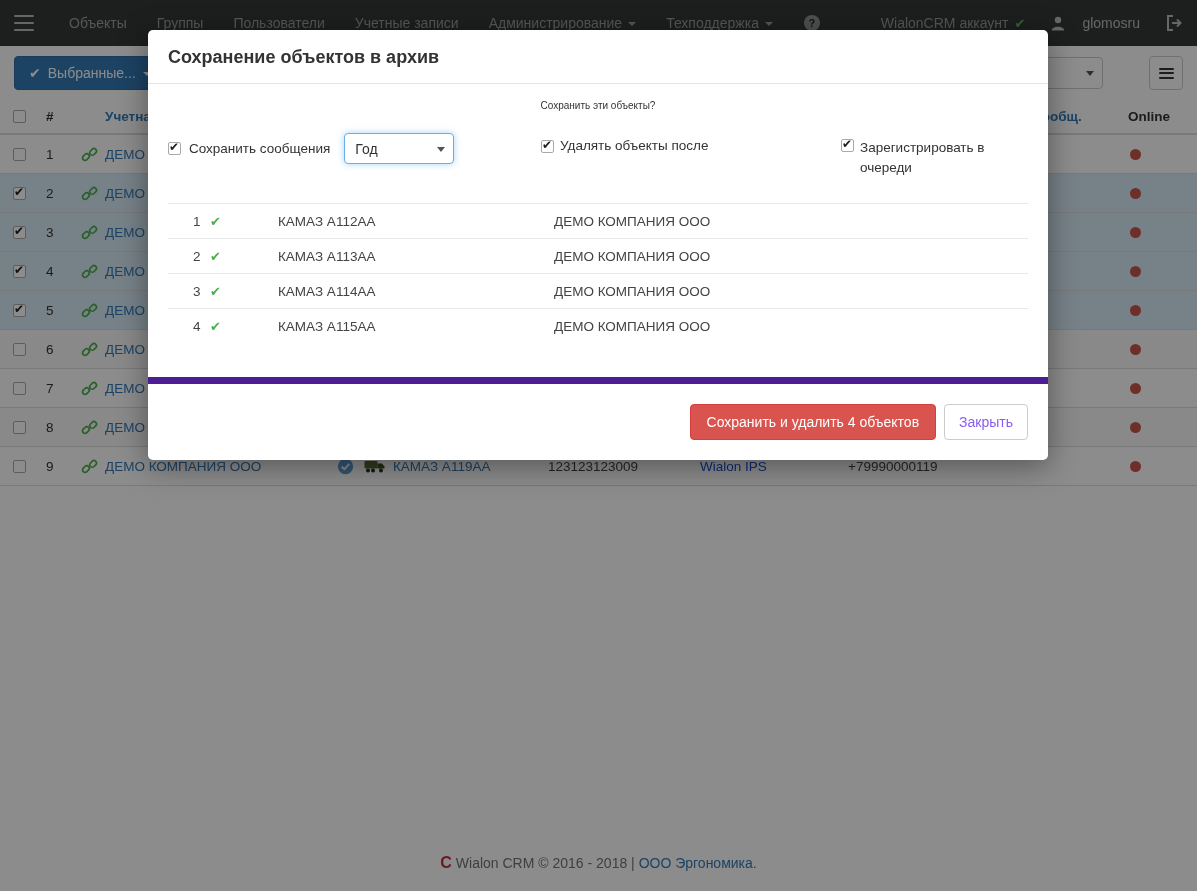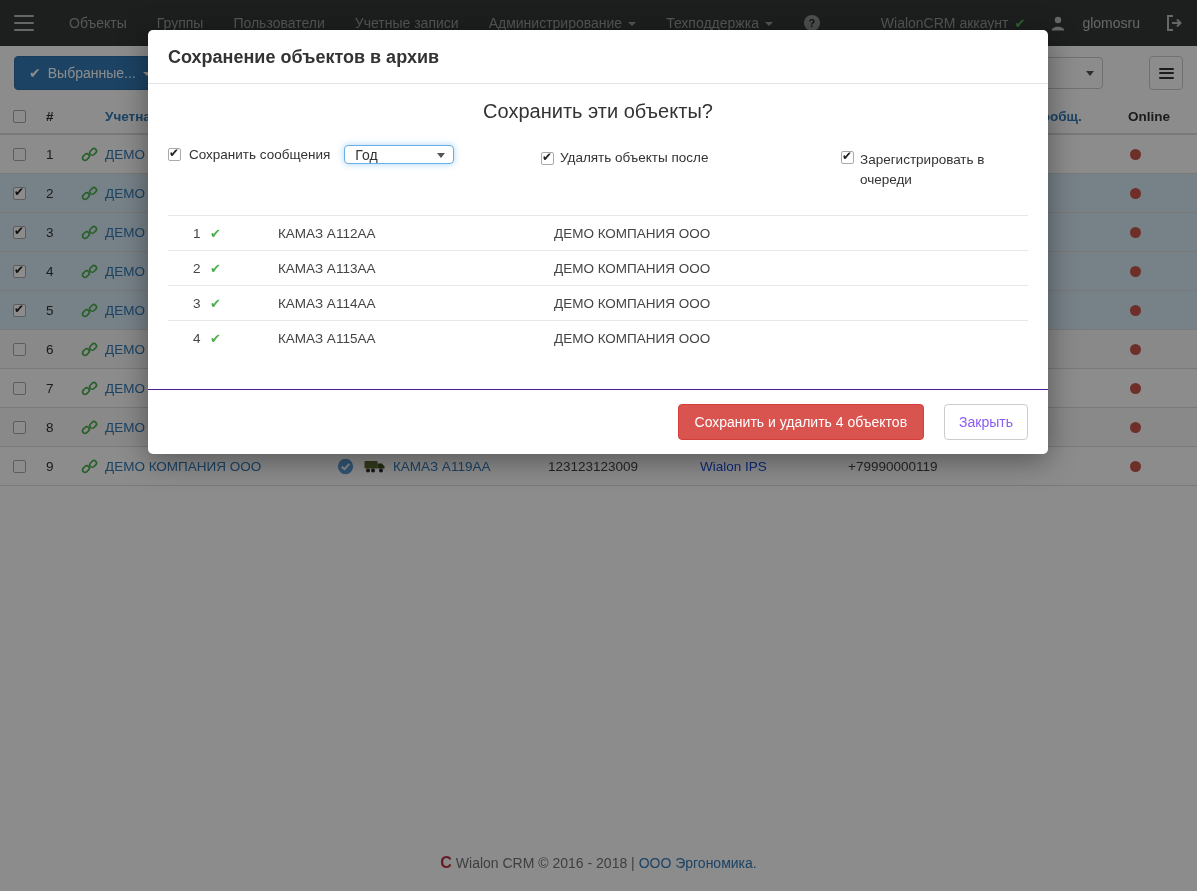--- a/index.html
+++ b/index.html
@@ -62,37 +62,37 @@
   .dot{width:11px;height:11px;border-radius:50%;background:var(--online-dot);display:inline-block;margin-left:2px}
   .cb{width:13px;height:13px;border:1px solid #a9a9a9;border-radius:2px;background:#fff;display:inline-block;position:relative;cursor:pointer}
   .cb.checked::after{content:"\2714";position:absolute;left:0px;top:-3px;font-size:12px;color:#1d1d1d}
 
   
   .backdrop{position:absolute;inset:0;background:rgba(0,0,0,0.45);z-index:50}
   .modal{position:absolute;left:148px;top:30px;width:900px;background:#fff;border-radius:5px;box-shadow:0 6px 30px rgba(0,0,0,.4);z-index:60}
   .modal-header{padding:17px 20px 15px;border-bottom:1px solid #e5e5e5}
   .modal-title{font-size:18px;font-weight:600;color:#333}
   .modal-body{padding:12px 20px 0}
-  .modal-question{text-align:center;font-size:20px;color:#333;margin:4px 0 22px}
+  .modal-question{text-align:center;font-size:10px;color:#333;margin:4px 0 22px}
   .controls{display:flex;align-items:flex-start}
   .ctrl{display:flex;align-items:center;gap:6px;font-size:13.5px;color:#333}
   .ctrl-1{width:373px;gap:8px}
   .ctrl-2{width:300px;align-items:flex-end;margin-top:5px}
   .ctrl-3{align-items:flex-start;margin-top:5px}
   .ctrl-3 .cb{margin-top:1px}
   .ctrl-3 .lbl{width:132px;line-height:1.45}
   .ctrl-1 .select-wrap{margin-left:6px}
-  .ctrl-1 select{border-color:#66afe9;box-shadow:0 0 7px rgba(102,175,233,.55);width:110px;height:19px;color:#333}
+  .ctrl-1 select{border-color:#66afe9;box-shadow:0 0 7px rgba(102,175,233,.55);width:110px;height:31px;color:#333}
   .mtable{margin:26px 0 34px}
   .mrow{display:flex;align-items:center;height:35px;border-top:1px solid #e8e8e8;font-size:13.5px;color:#444}
   .m-num{width:42px;padding-left:25px;flex:none}
   .m-check{width:68px;flex:none;color:var(--success);font-size:13px}
   .m-name{width:276px;flex:none}
   .m-company{flex:1}
-  .modal-footer{padding:14px 20px;border-top:1px solid #4c1d95;display:flex;justify-content:flex-end;gap:20px}
+  .modal-footer{padding:20px 20px;border-top:7px solid #4c1d95;display:flex;justify-content:flex-end;gap:8px}
   .btn-danger{background:var(--danger);border-color:var(--danger-border);color:#fff;padding:9px 16px}
   .btn-default{background:#fff;border-color:#ccc;color:#8b5cf6;padding:9px 14px}
 
   
   .page-footer{position:absolute;left:0;right:0;bottom:19px;text-align:center;font-size:14px;color:#737373}
   .flogo{color:#bf3346;font-weight:bold;font-size:16px;margin-right:4px}
   .page-footer a{color:var(--primary);text-decoration:none;cursor:pointer}
 </style>
 </head>
 <body>

